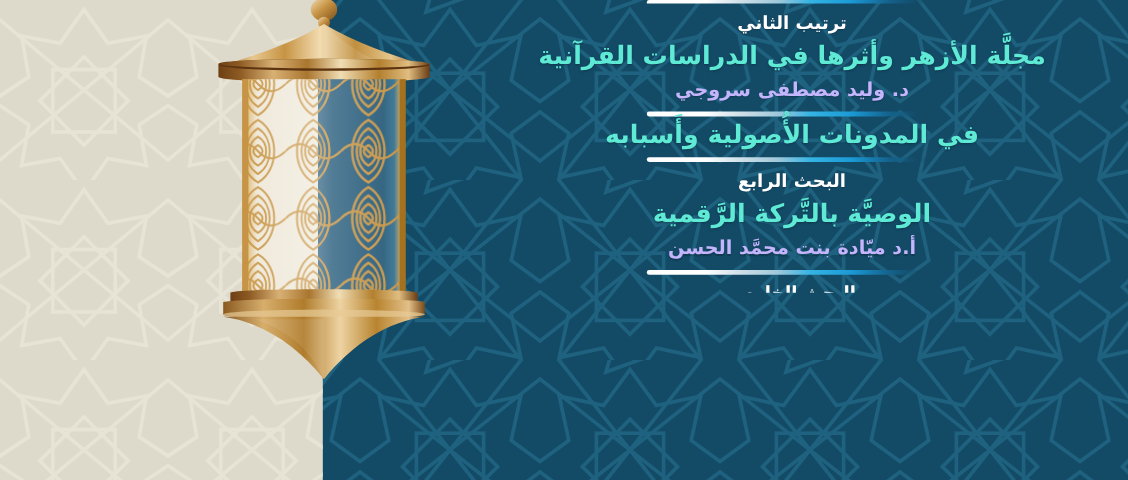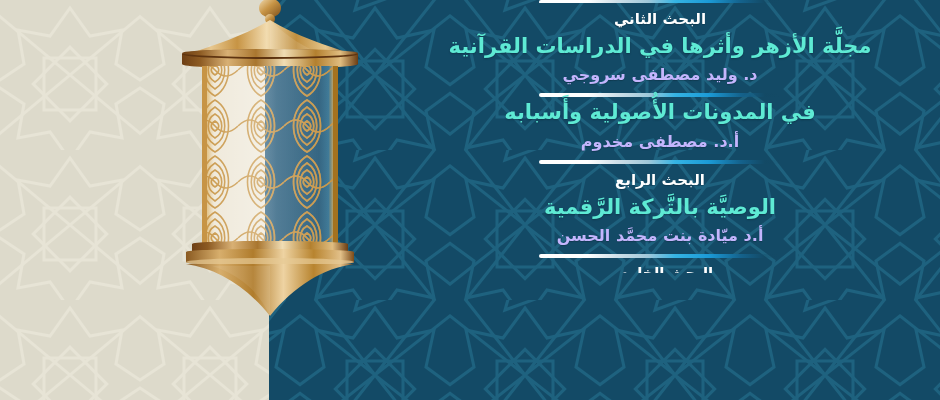--- a/index.html
+++ b/index.html
@@ -215,34 +215,33 @@
     </svg>
   </div>
 
   <div class="content">
 
     <div class="top-cut">
       <div class="divider"></div>
     </div>
 
     <div class="entry">
-      <div class="kicker">البحث الثاني</div>
+      <div class="kicker">ترتيب الثاني</div>
       <div class="title">
         <span class="ln">مجلَّة الأزهر وأثرها في الدراسات القرآنية</span>
       </div>
       <div class="author">د. وليد مصطفى سروجي</div>
     </div>
 
     <div class="divider"></div>
 
     <div class="entry">
       <div class="title">
         <span class="ln">في المدونات الأُصولية وأَسبابه</span>
       </div>
-      <div class="author">أ.د. مصطفى مخدوم</div>
     </div>
 
     <div class="divider"></div>
 
     <div class="entry">
       <div class="kicker">البحث الرابع</div>
       <div class="title">
         <span class="ln">الوصيَّة بالتَّركة الرَّقمية</span>
       </div>
       <div class="author">أ.د ميّادة بنت محمَّد الحسن</div>

